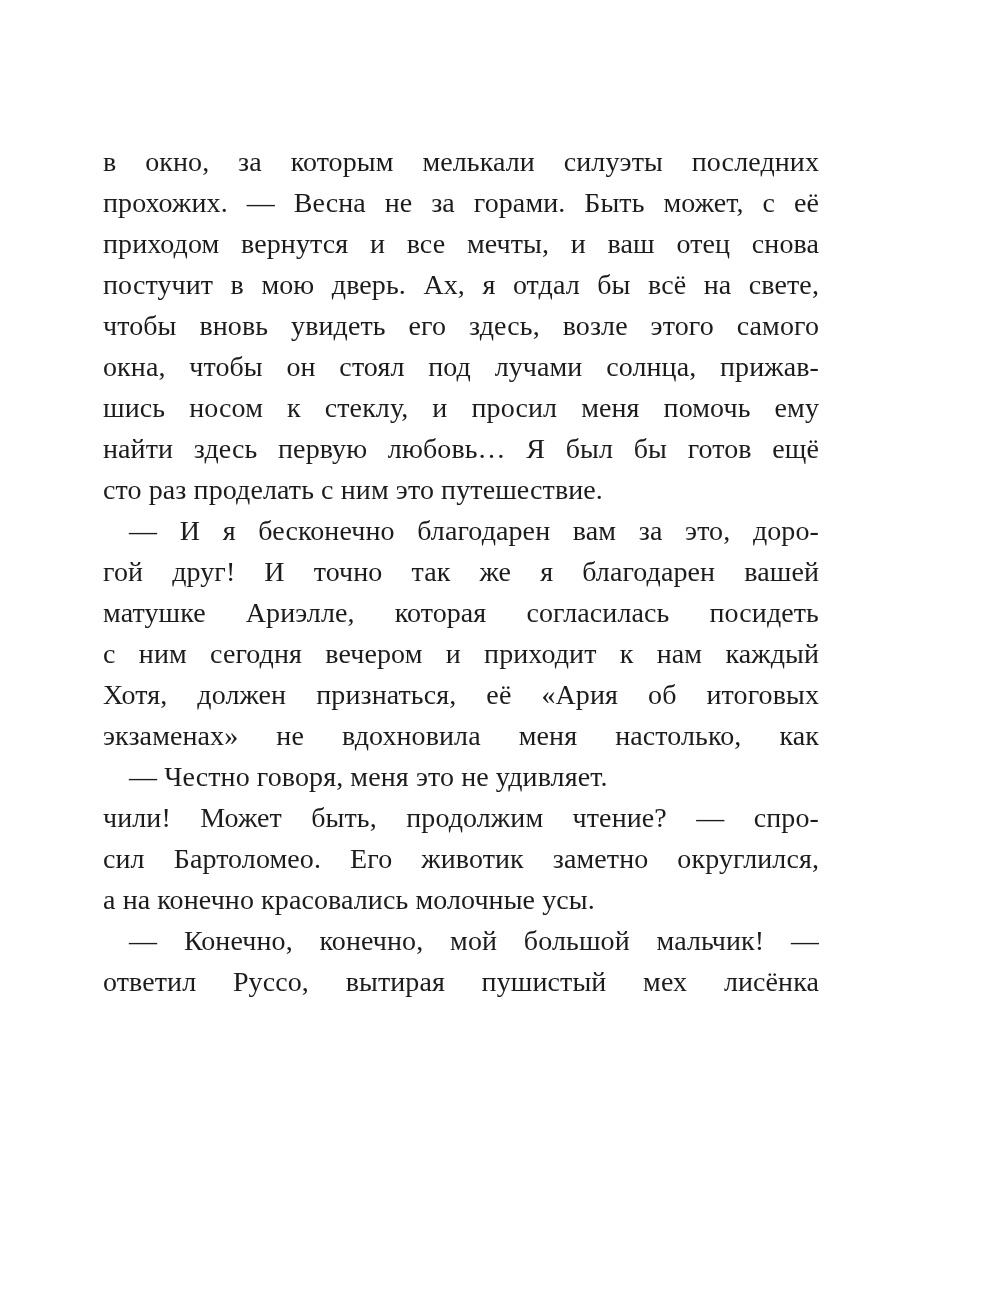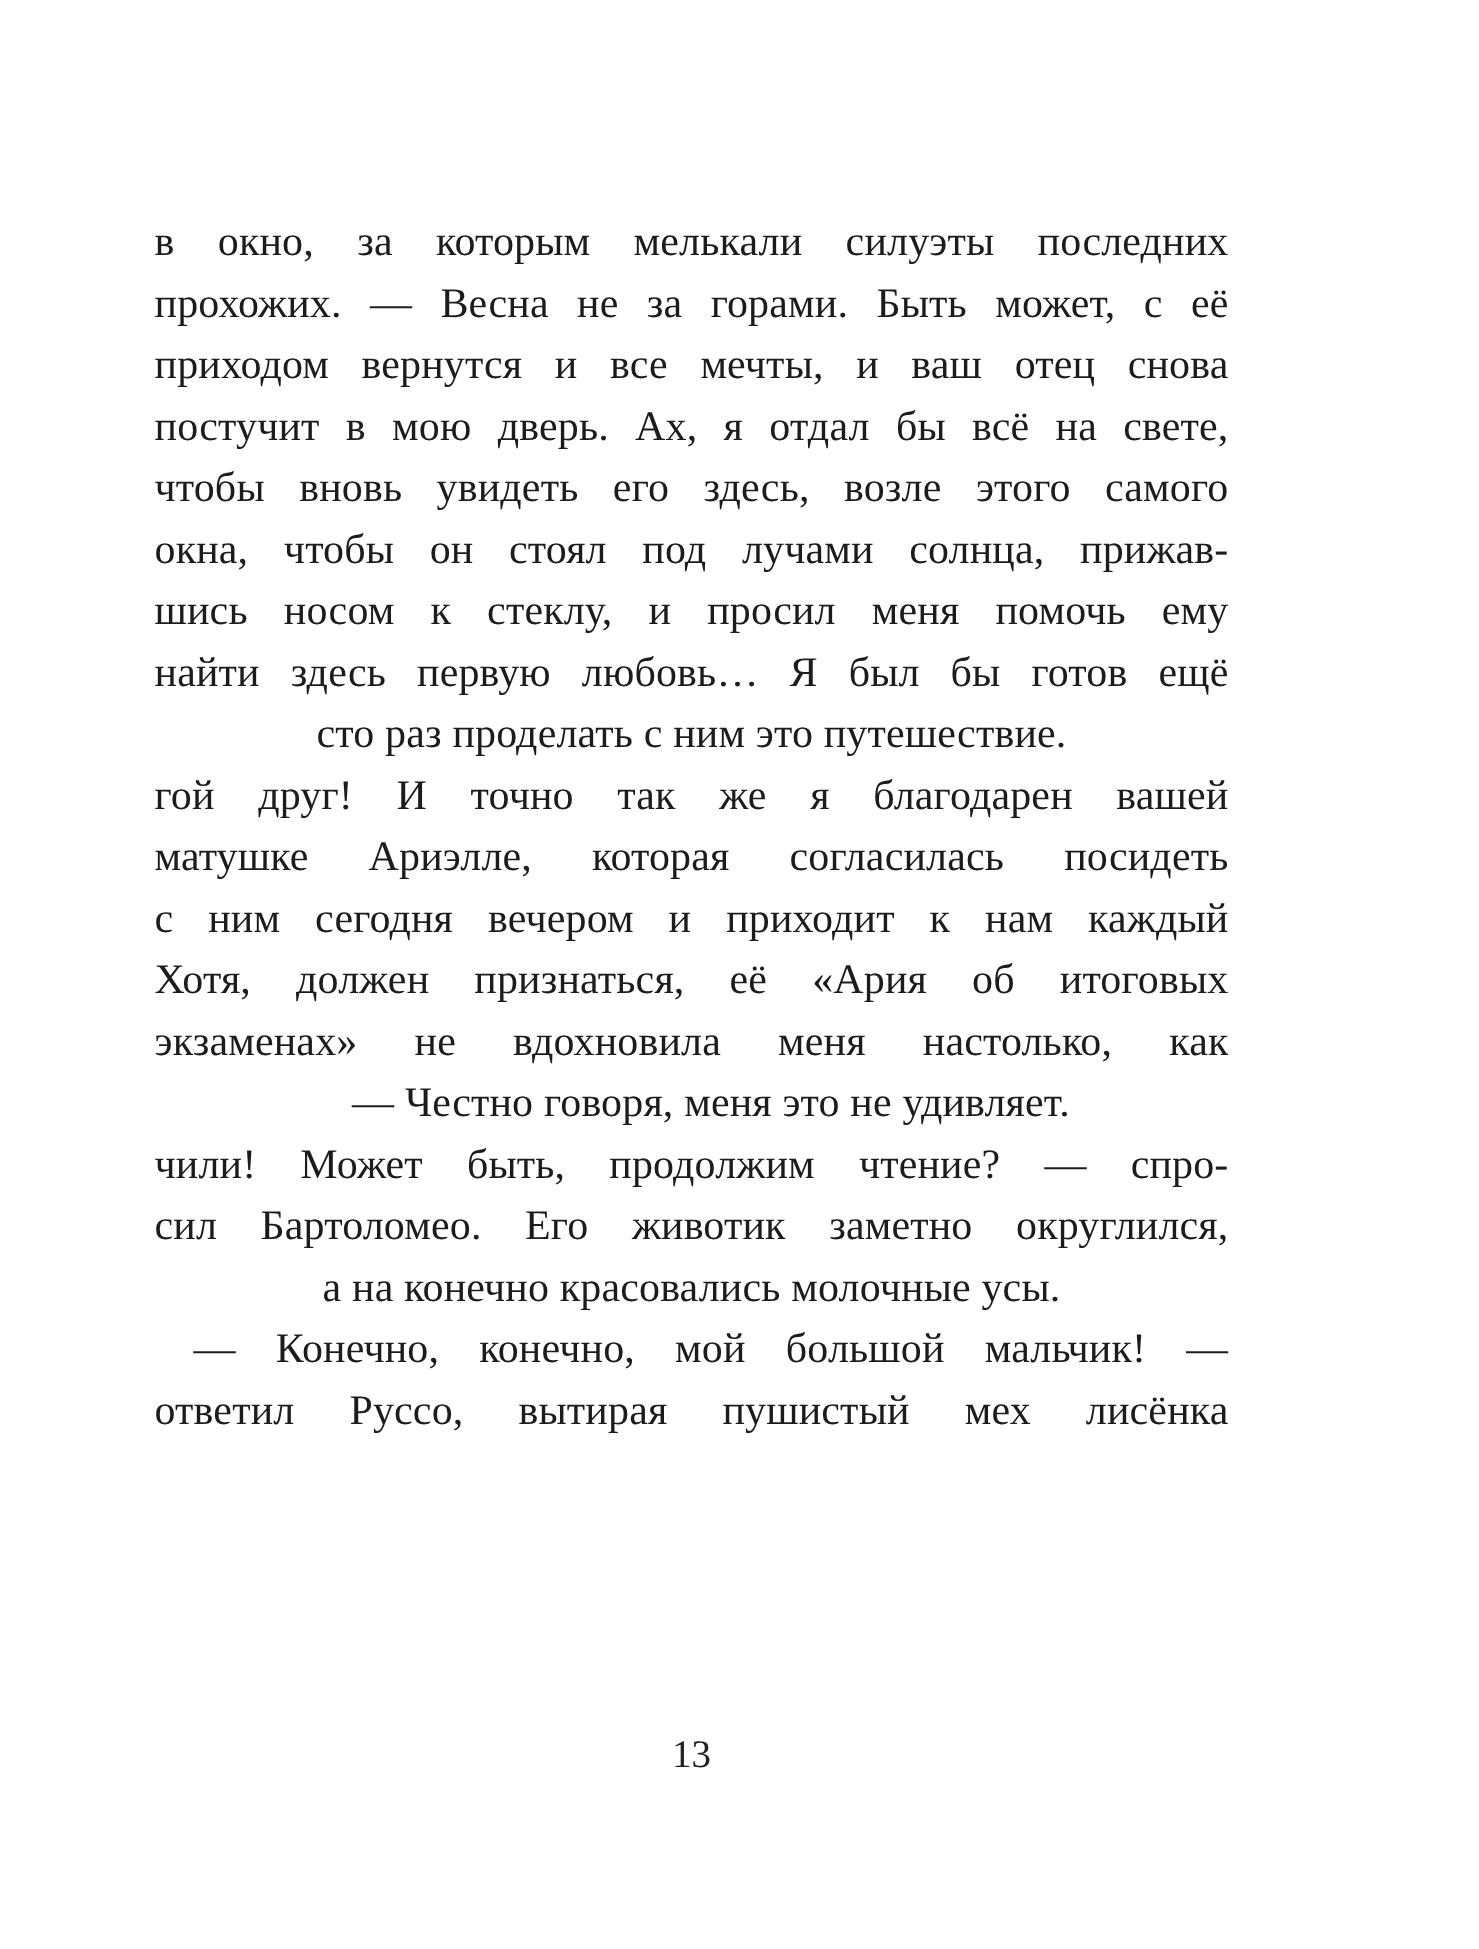--- a/index.html
+++ b/index.html
@@ -19,21 +19,21 @@
   .text-block {
     position: absolute;
     left: 103px;
     top: 141px;
     width: 716px;
   }
   .line {
     font-size: 28px;
     line-height: 41px;
     height: 41px;
-    text-align: center;
+    text-align: left;
     white-space: nowrap;
     letter-spacing: 0.1px;
   }
   .line.justify {
     white-space: normal;
     text-align: justify;
     text-align-last: justify;
     -moz-text-align-last: justify;
     overflow: hidden;
   }
@@ -61,26 +61,26 @@
   <div class="text-block">
       <div class="line justify">в окно, за которым мелькали силуэты последних</div>
       <div class="line justify">прохожих. — Весна не за горами. Быть может, с её</div>
       <div class="line justify">приходом вернутся и все мечты, и ваш отец снова</div>
       <div class="line justify">постучит в мою дверь. Ах, я отдал бы всё на свете,</div>
       <div class="line justify">чтобы вновь увидеть его здесь, возле этого самого</div>
       <div class="line justify">окна, чтобы он стоял под лучами солнца, прижав-</div>
       <div class="line justify">шись носом к стеклу, и просил меня помочь ему</div>
       <div class="line justify">найти здесь первую любовь… Я был бы готов ещё</div>
       <div class="line">сто раз проделать с ним это путешествие.</div>
+      <div class="line indent justify">— И я бесконечно благодарен вам за это, доро-</div>
       <div class="line justify">гой друг! И точно так же я благодарен вашей</div>
       <div class="line justify">матушке Ариэлле, которая согласилась посидеть</div>
       <div class="line justify">с ним сегодня вечером и приходит к нам каждый</div>
       <div class="line justify">Хотя, должен признаться, её «Ария об итоговых</div>
       <div class="line justify">экзаменах» не вдохновила меня настолько, как</div>
       <div class="line indent">— Честно говоря, меня это не удивляет.</div>
       <div class="line justify">чили! Может быть, продолжим чтение? — спро-</div>
       <div class="line justify">сил Бартоломео. Его животик заметно округлился,</div>
       <div class="line">а на конечно красовались молочные усы.</div>
       <div class="line indent justify">— Конечно, конечно, мой большой мальчик! —</div>
       <div class="line justify">ответил Руссо, вытирая пушистый мех лисёнка</div>
     </div>
-  <div class="page-number">13</div>
 </div>
 
 </body></html>

